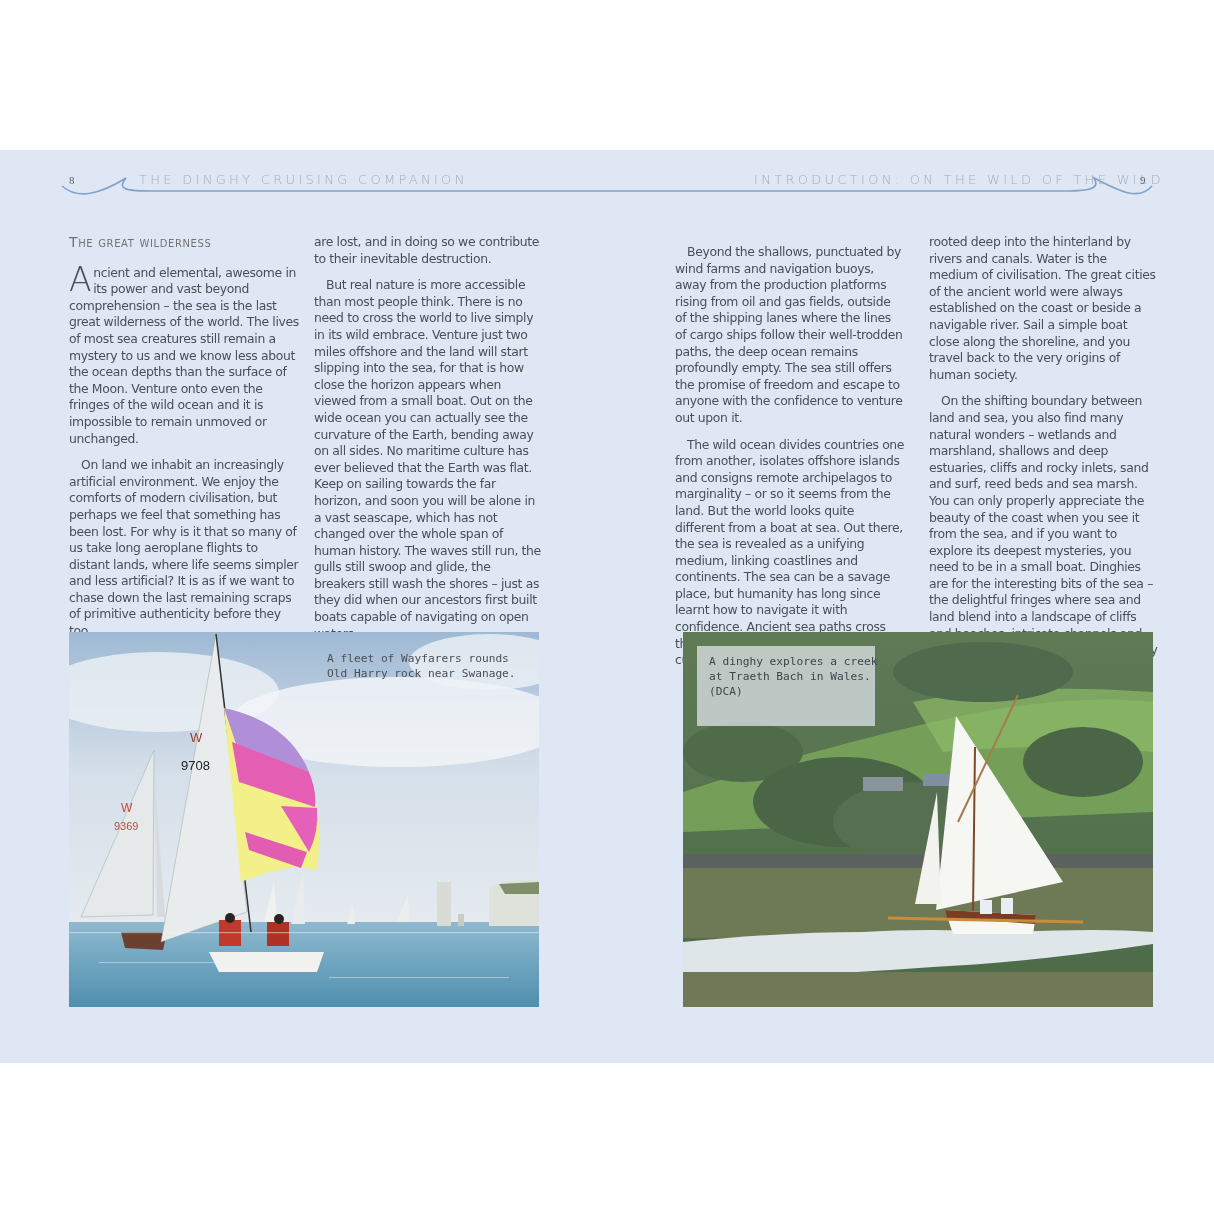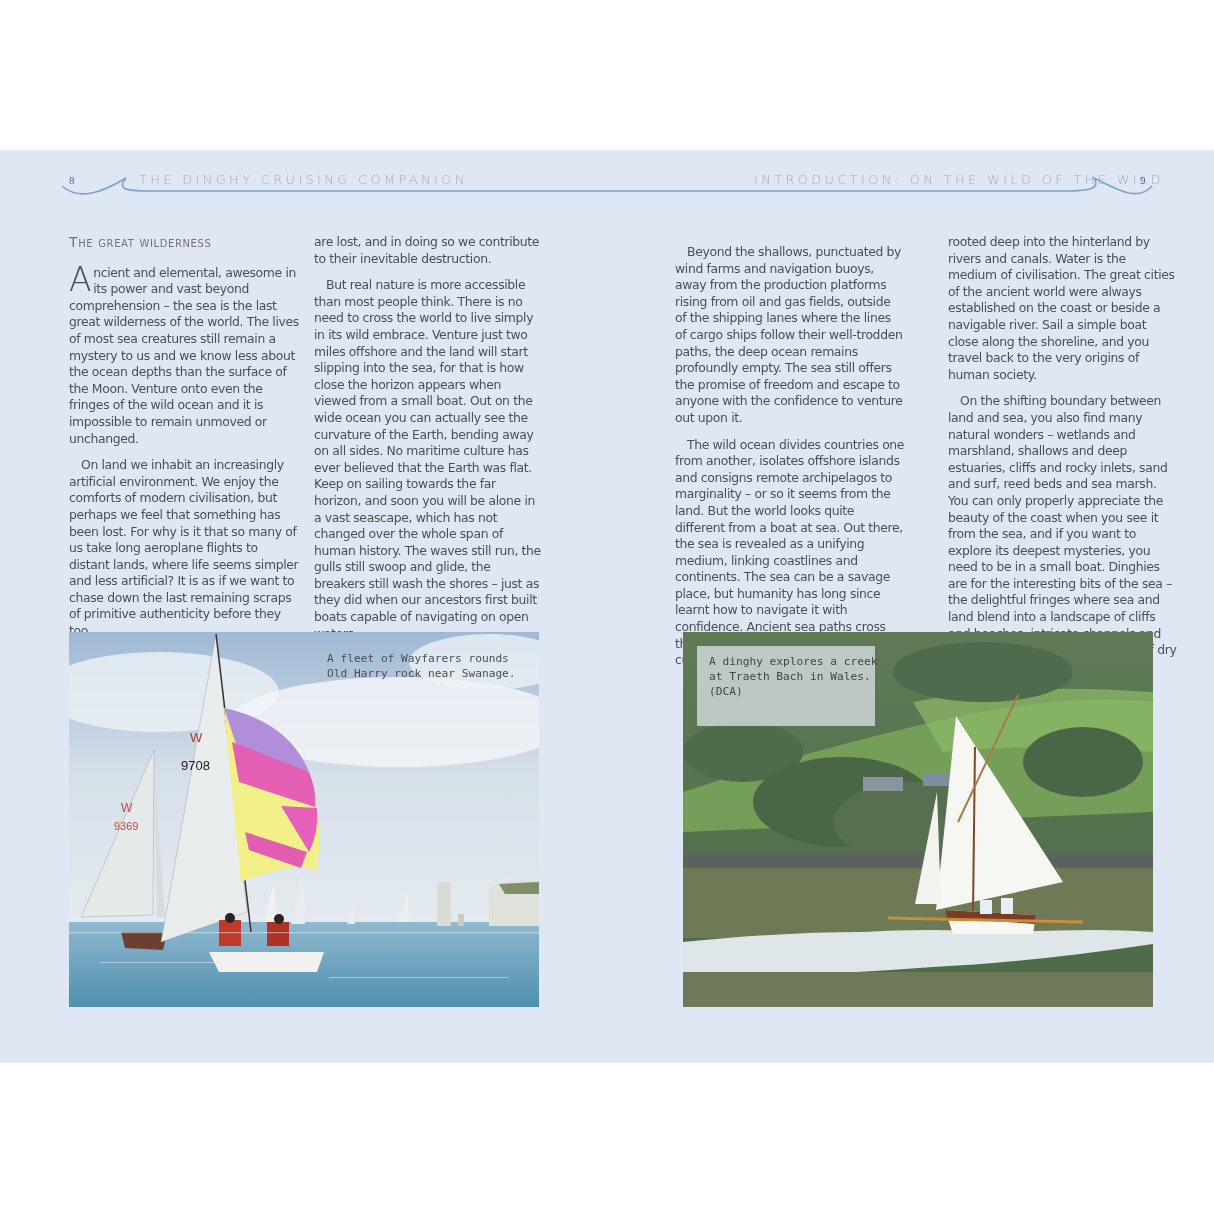--- a/index.html
+++ b/index.html
@@ -103,21 +103,21 @@
   </div>
 
   <div class="running-head" style="left:754px;">INTRODUCTION: ON THE WILD OF THE WILD</div>
   <div class="folio" style="left:1140px;">9</div>
 
   <div class="col" style="left:675px;">
     <p class="indent">Beyond the shallows, punctuated by wind farms and navigation buoys, away from the production platforms rising from oil and gas fields, outside of the shipping lanes where the lines of cargo ships follow their well-trodden paths, the deep ocean remains profoundly empty. The sea still offers the promise of freedom and escape to anyone with the confidence to venture out upon it.</p>
     <p class="indent">The wild ocean divides countries one from another, isolates offshore islands and consigns remote archipelagos to marginality – or so it seems from the land. But the world looks quite different from a boat at sea. Out there, the sea is revealed as a unifying medium, linking coastlines and continents. The sea can be a savage place, but humanity has long since learnt how to navigate it with confidence. Ancient sea paths cross the waters of the world, the arteries of culture and trade since prehistory,</p>
   </div>
 
-  <div class="col" style="left:948px;">
+  <div class="col" style="left:929px;">
     <p>rooted deep into the hinterland by rivers and canals. Water is the medium of civilisation. The great cities of the ancient world were always established on the coast or beside a navigable river. Sail a simple boat close along the shoreline, and you travel back to the very origins of human society.</p>
     <p class="indent">On the shifting boundary between land and sea, you also find many natural wonders – wetlands and marshland, shallows and deep estuaries, cliffs and rocky inlets, sand and surf, reed beds and sea marsh. You can only properly appreciate the beauty of the coast when you see it from the sea, and if you want to explore its deepest mysteries, you need to be in a small boat. Dinghies are for the interesting bits of the sea – the delightful fringes where sea and land blend into a landscape of cliffs and beaches, intricate channels and forgotten pools: the final frontier of dry land.</p>
   </div>
 
   <div class="photo" style="left:683px;">
     <svg width="470" height="375" viewBox="0 0 470 375">
       <defs>
         <linearGradient id="hills" x1="0" y1="0" x2="0" y2="1">
           <stop offset="0" stop-color="#5f7a55"></stop>
           <stop offset="1" stop-color="#4c6a48"></stop>

